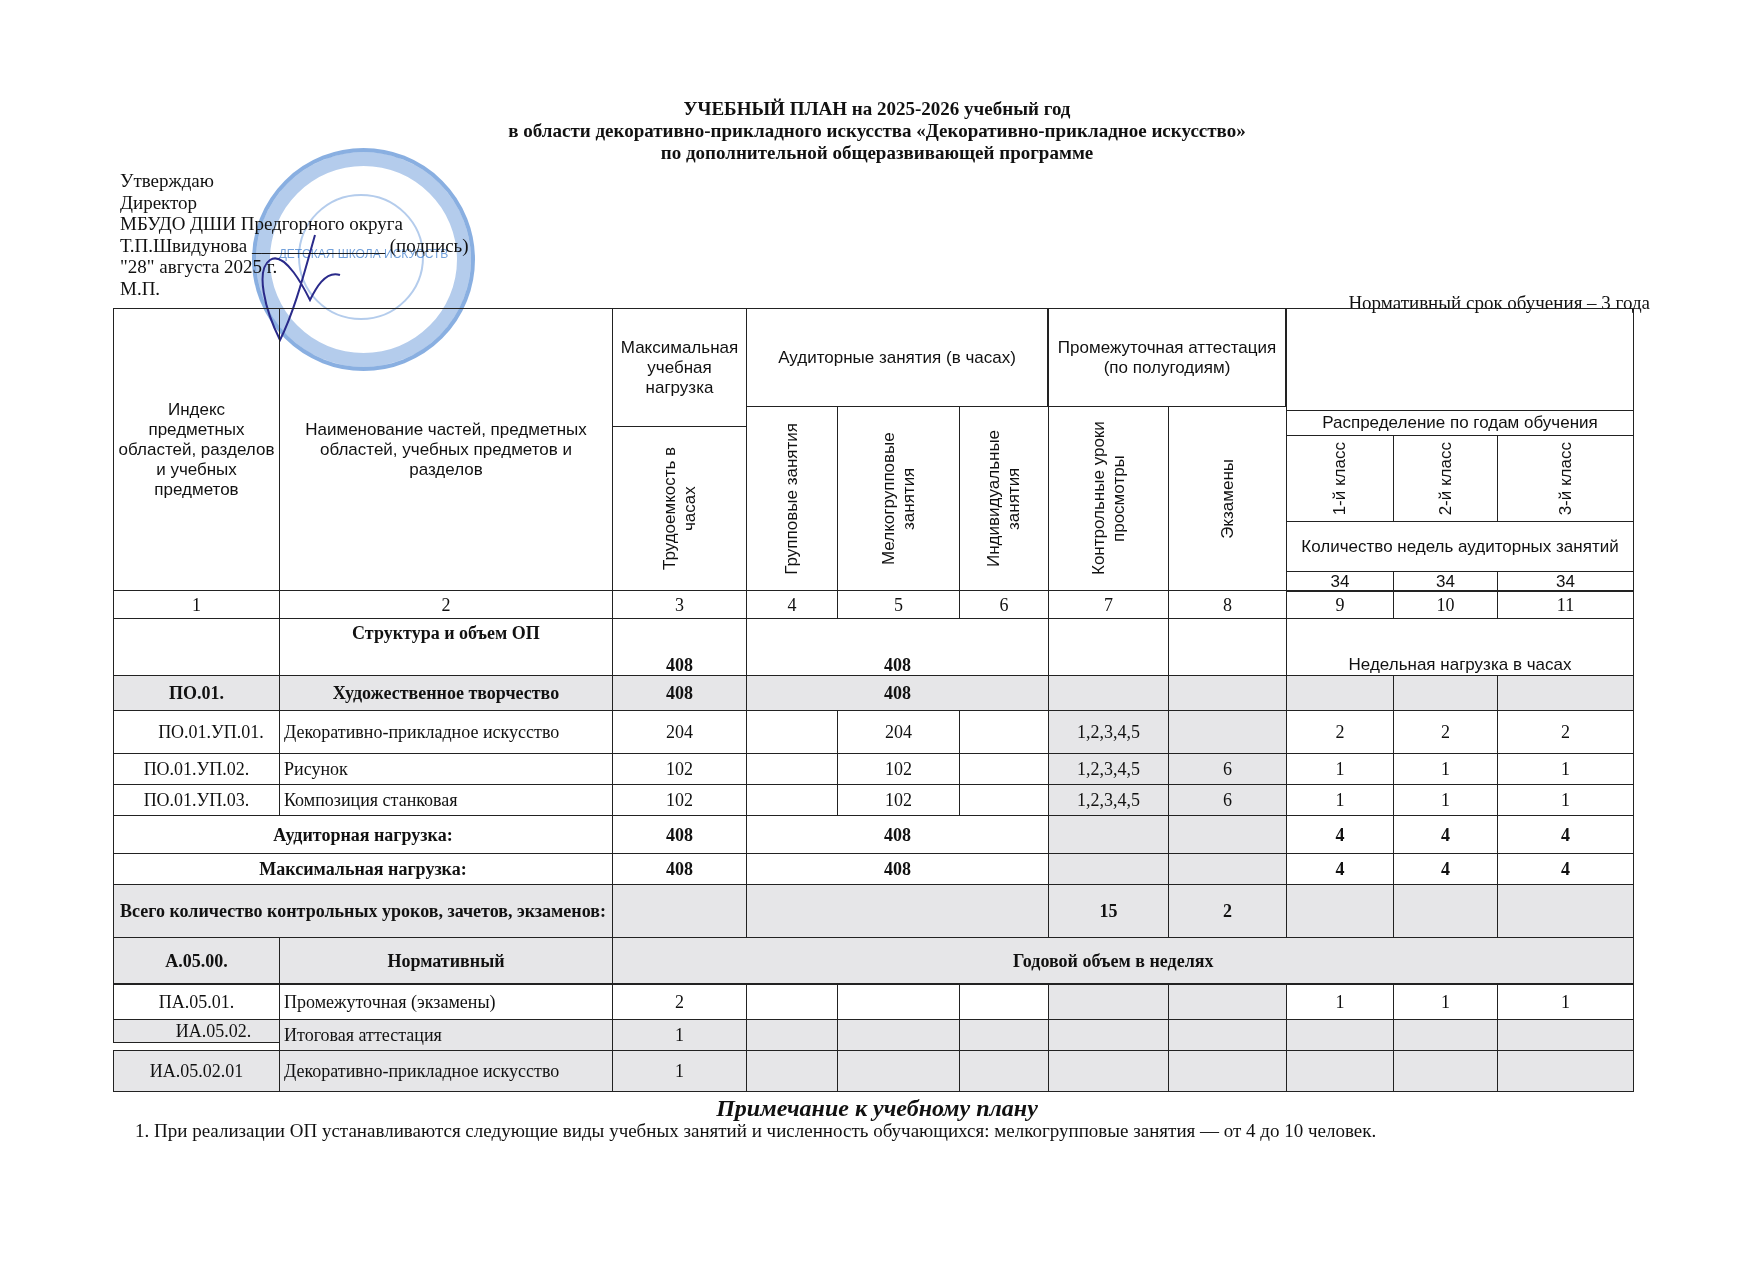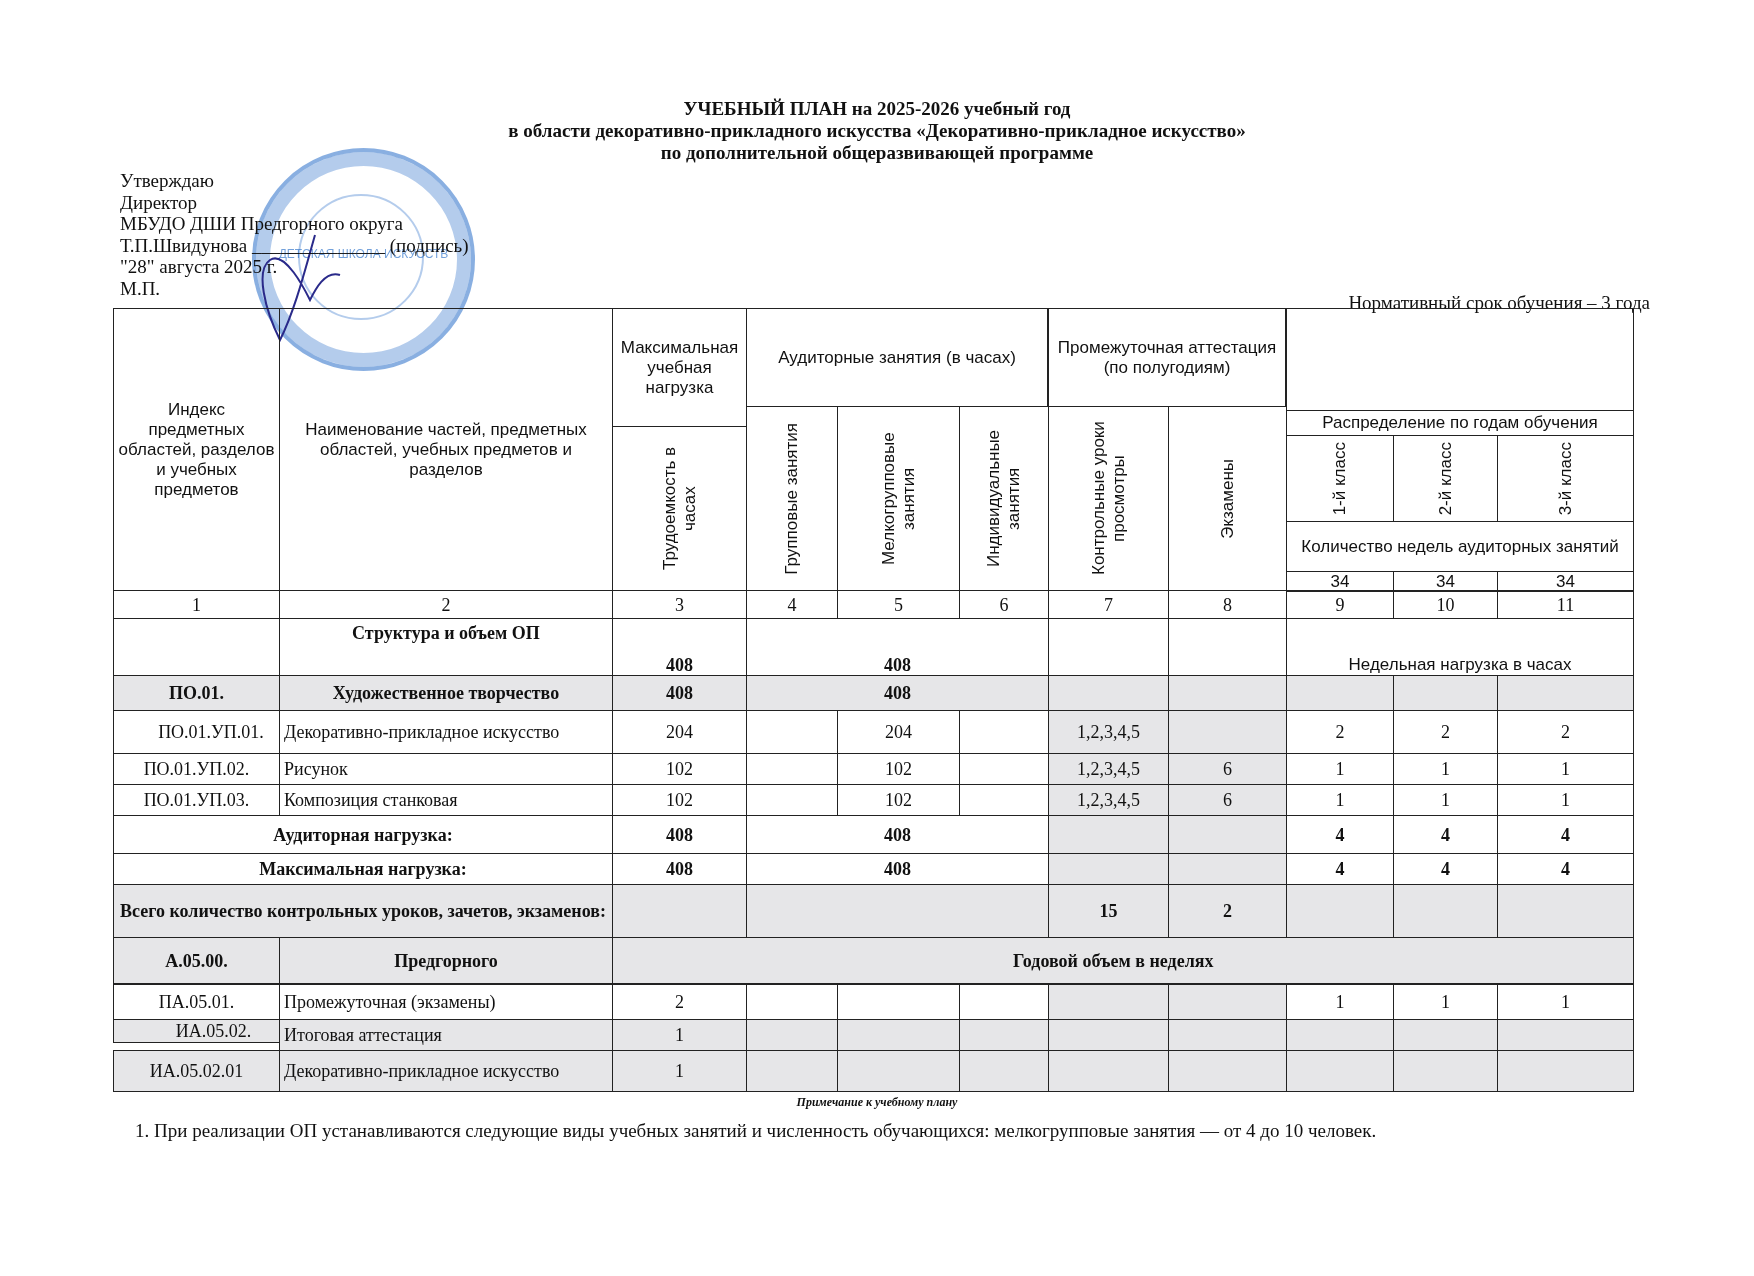--- a/index.html
+++ b/index.html
@@ -17,21 +17,21 @@
   .stamp-text { position:absolute; left:0; width:100%; top:96px; text-align:center; font-size:12px; color:rgba(40,110,200,0.65); font-family:"Liberation Sans", sans-serif; line-height:13px; }
   svg.sig { position:absolute; left:245px; top:230px; }
 
   .cell { position:absolute; box-sizing:border-box; border:1px solid #222; display:flex; align-items:center;
           justify-content:center; text-align:center; font-size:18px; line-height:20px; padding:0 4px; }
   .shade { background:#e6e6e8; }
   .b { font-weight:bold;text-align:right; }
   .left { justify-content:flex-start; text-align:left; }
   .vert { writing-mode:vertical-rl; transform:rotate(180deg); }
   .hdr { font-family:"Liberation Sans", sans-serif; font-size:17px; line-height:20px; }
-  .note-title { left:0; width:1754px; text-align:center; top:1095px; font-weight:bold; font-style:italic; font-size:12px; }
+  .note-title { left:0; width:1754px; text-align:center; top:1095px; font-weight:bold; font-style:italic; font-size:24px; }
   .note { left:135px; top:1120px; font-size:19px; }
 </style>
 </head>
 <body>
 
 <div class="abs title" style="top:98px">
   <div>УЧЕБНЫЙ ПЛАН на 2025-2026 учебный год</div>
   <div>в области декоративно-прикладного искусства «Декоративно-прикладное искусство»</div>
   <div>по дополнительной общеразвивающей программе</div>
 </div>
@@ -183,21 +183,21 @@
       <div class="cell shade" style="left: 612px; top: 884px; width: 135px; height: 54px;"></div>
       <div class="cell shade" style="left: 746px; top: 884px; width: 303px; height: 54px;"></div>
       <div class="cell b shade" style="left: 1048px; top: 884px; width: 121px; height: 54px;">15</div>
       <div class="cell b shade" style="left: 1168px; top: 884px; width: 119px; height: 54px;">2</div>
       <div class="cell shade" style="left: 1286px; top: 884px; width: 108px; height: 54px;"></div>
       <div class="cell shade" style="left: 1393px; top: 884px; width: 105px; height: 54px;"></div>
       <div class="cell shade" style="left: 1497px; top: 884px; width: 137px; height: 54px;"></div>
     </div>
 
   <div class="cell b shade" style="left:113px;top:937px;width:167px;height:47px">А.05.00.</div>
-  <div class="cell b shade" style="left:279px;top:937px;width:334px;height:47px">Предгорного</div>
+  <div class="cell b shade" style="left:279px;top:937px;width:334px;height:47px">Нормативный</div>
   <div class="cell b shade" style="left:612px;top:937px;width:1022px;height:47px;padding-left:400px;justify-content:flex-start">Годовой объем в неделях</div>
 
   <div id="attest">
       <div class="cell" style="left: 113px; top: 984px; width: 167px; height: 36px;">ПА.05.01.</div>
       <div class="cell left" style="left: 279px; top: 984px; width: 334px; height: 36px;">Промежуточная (экзамены)</div>
       <div class="cell" style="left: 612px; top: 984px; width: 135px; height: 36px;">2</div>
       <div class="cell" style="left: 746px; top: 984px; width: 92px; height: 36px;"></div>
       <div class="cell" style="left: 837px; top: 984px; width: 123px; height: 36px;"></div>
       <div class="cell" style="left: 959px; top: 984px; width: 90px; height: 36px;"></div>
       <div class="cell shade" style="left: 1048px; top: 984px; width: 121px; height: 36px;"></div>

